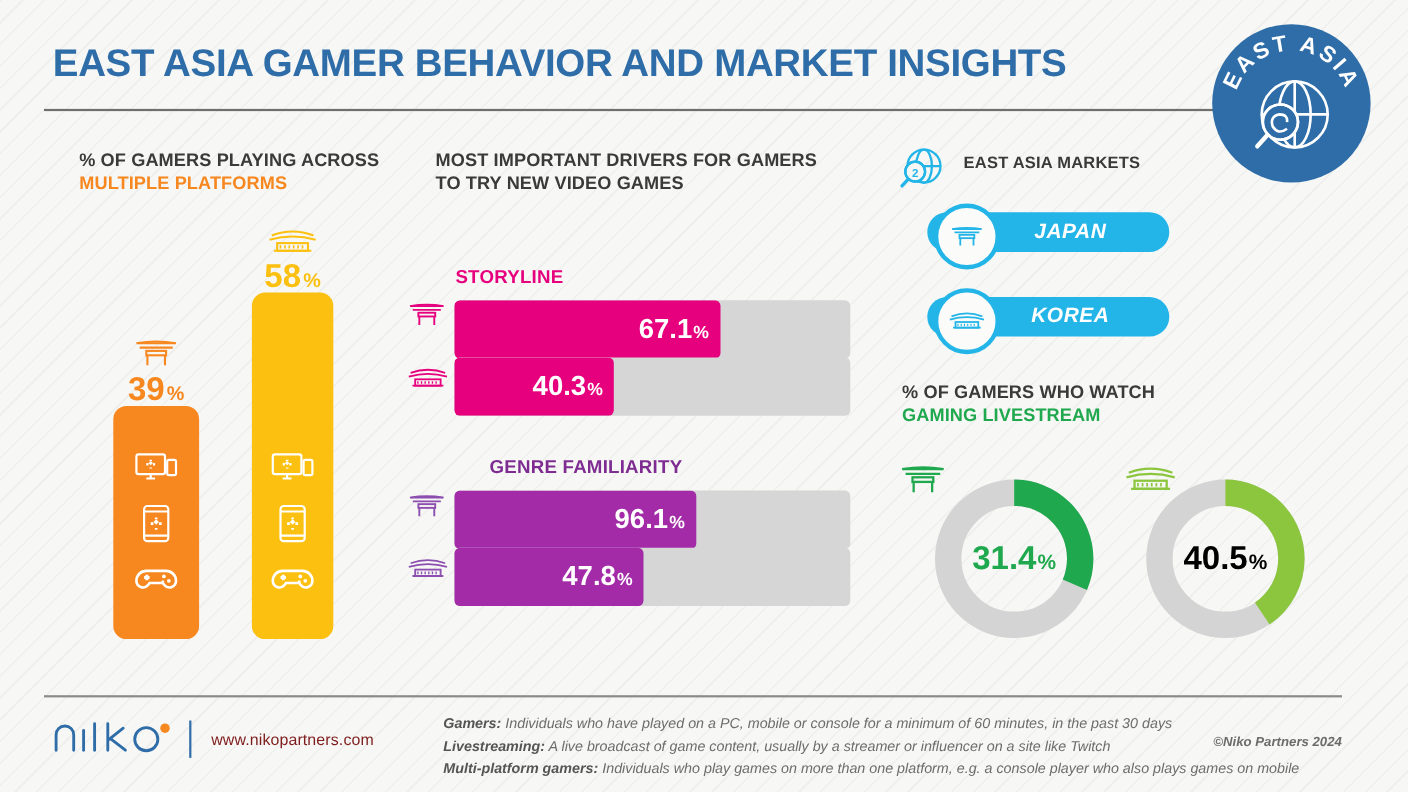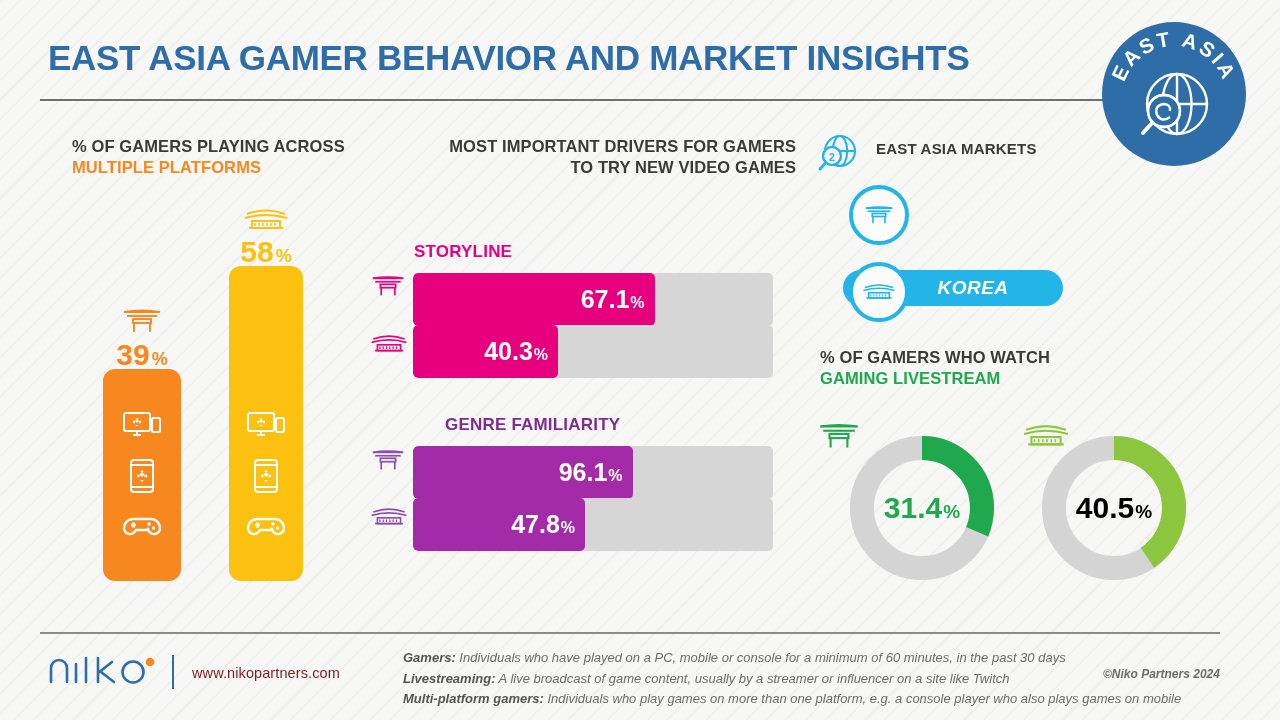--- a/index.html
+++ b/index.html
@@ -238,21 +238,21 @@
     </svg>
     <svg width="42" height="28" viewBox="0 0 42 28" stroke="#fff" stroke-width="2.4" fill="none">
       <path d="M12,7 H30 a9,9 0 0 1 9,9 a6,6 0 0 1 -10.5,4 L27,18 H15 l-1.5,2 A6,6 0 0 1 3,16 a9,9 0 0 1 9,-9 z"></path>
       <path d="M10,13 h5 M12.5,10.5 v5" stroke-width="2.6"></path>
       <circle cx="28" cy="12" r="1.7" fill="#fff" stroke="none"></circle>
       <circle cx="32.5" cy="16" r="1.7" fill="#fff" stroke="none"></circle>
       <circle cx="27" cy="17" r="1.4" fill="#fff" stroke="none"></circle>
     </svg>
   </div>
 
-  <div class="col-head" style="left:396px;top:136px;width:400px;text-align:right;">
+  <div class="col-head" style="left:396px;top:136px;width:400px;">
     <span>MOST IMPORTANT DRIVERS FOR GAMERS</span><br>
     <span>TO TRY NEW VIDEO GAMES</span>
   </div>
 
   <div class="driver-label pink" style="left:414px;top:242px;">STORYLINE</div>
   <div class="row-icon" style="top:274px;">
     <svg width="34" height="24" viewBox="0 0 40 26" stroke="#E6007E" stroke-width="2" fill="none">
       <path d="M3,4 H37"></path>
         <path d="M5,8 H35"></path>
       <rect x="11" y="11" width="18" height="4"></rect>
@@ -318,20 +318,23 @@
       <ellipse cx="28" cy="19" rx="7.2" ry="15"></ellipse>
       <line x1="13" y1="19" x2="43" y2="19"></line>
       <circle cx="20" cy="24" r="9" fill="#f7f7f5"></circle>
       <circle cx="20" cy="24" r="9"></circle>
       <text x="20" y="28.5" font-size="10.5" font-weight="bold" fill="#23B5E8" stroke="none" text-anchor="middle" font-family="Liberation Sans, sans-serif">2</text>
       <line x1="13.5" y1="31" x2="8" y2="37" stroke-width="3" stroke-linecap="round"></line>
     </svg>
   </div>
   <div class="markets-title">EAST ASIA MARKETS</div>
 
+  <div class="market-pill" style="top:193px;">
+    <span class="lbl">JAPAN</span>
+  </div>
   <div class="market-circle" style="left:849px;top:185px;">
     <svg width="30" height="22" viewBox="0 0 40 26" stroke="#23B5E8" stroke-width="2.2" fill="none">
       <path d="M3,4 H37"></path>
         <path d="M5,8 H35"></path>
       <rect x="11" y="11" width="18" height="4"></rect>
       <path d="M12,15 V24"></path>
         <path d="M28,15 V24"></path>
       <path d="M2,4 Q20,1 38,4"></path>
     </svg>
   </div>

